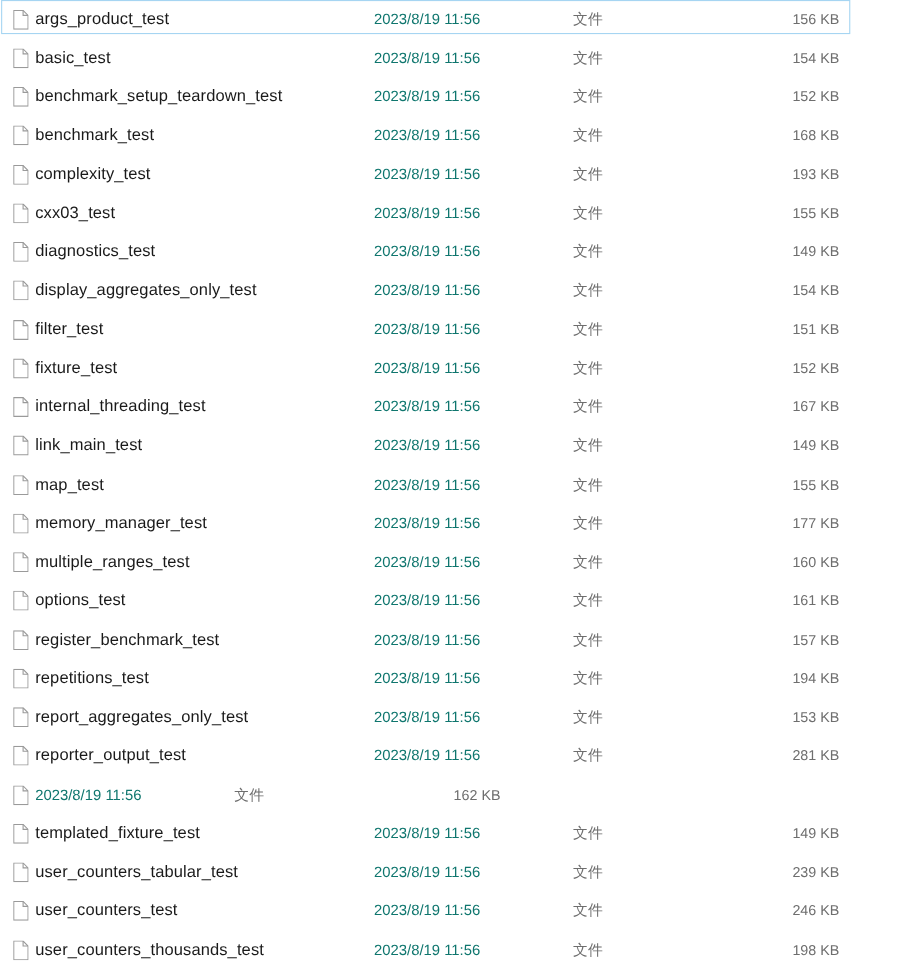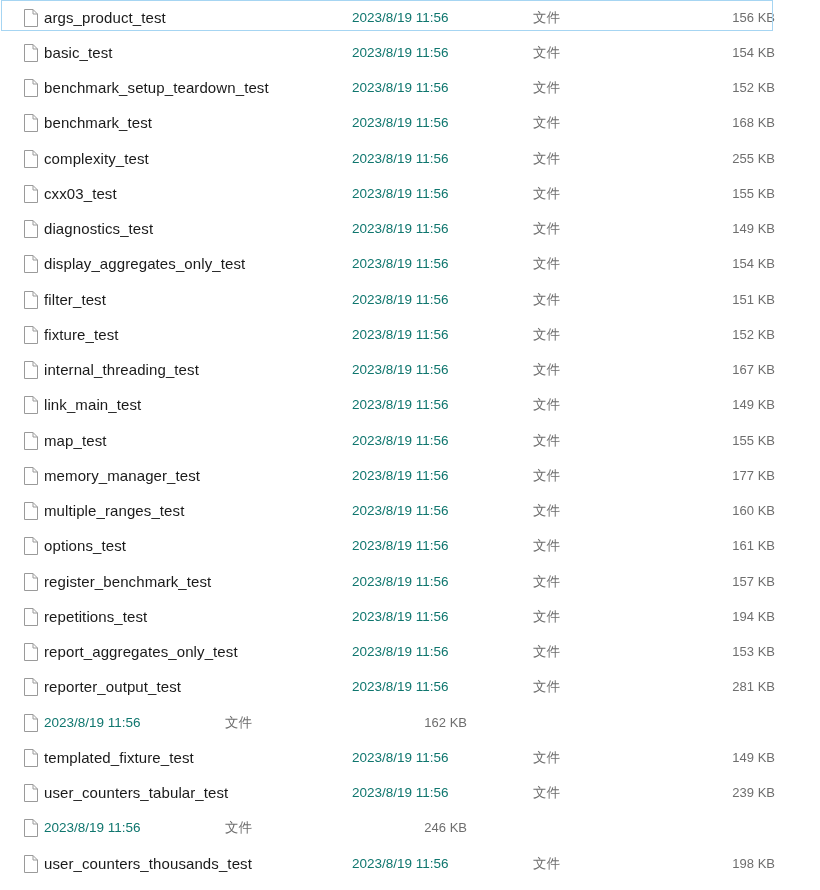--- a/index.html
+++ b/index.html
@@ -21,21 +21,21 @@
     height: 890px;
     background: #ffffff;
   }
 
   .file-row {
     position: relative;
     display: flex;
     align-items: center;
     height: 35.25px;
     box-sizing: border-box;
-    padding: 12px;
+    padding: 0;
     margin: 0;
     background: #ffffff;
   }
 
   
   .file-row.focused::after {
     content: "";
     position: absolute;
     left: 1px;
     top: 0px;
@@ -157,21 +157,21 @@
     <div class="file-row">
       <div class="cell-icon">
         <svg class="doc-icon" viewBox="0 0 14 18">
           <path d="M0.5 0.5 H9 L13.5 5 V17.5 H0.5 Z" fill="#ffffff" stroke="#9a9a9a" stroke-width="1"></path>
           <path d="M9 0.5 V5 H13.5" fill="none" stroke="#9a9a9a" stroke-width="1"></path>
         </svg>
       </div>
       <div class="cell-name">complexity_test</div>
       <div class="cell-date">2023/8/19 11:56</div>
       <div class="cell-type">文件</div>
-      <div class="cell-size">255 KB</div>
+      <div class="cell-size">193 KB</div>
     </div>
     <div class="file-row">
       <div class="cell-icon">
         <svg class="doc-icon" viewBox="0 0 14 18">
           <path d="M0.5 0.5 H9 L13.5 5 V17.5 H0.5 Z" fill="#ffffff" stroke="#9a9a9a" stroke-width="1"></path>
           <path d="M9 0.5 V5 H13.5" fill="none" stroke="#9a9a9a" stroke-width="1"></path>
         </svg>
       </div>
       <div class="cell-name">cxx03_test</div>
       <div class="cell-date">2023/8/19 11:56</div>
@@ -381,20 +381,21 @@
       <div class="cell-type">文件</div>
       <div class="cell-size">239 KB</div>
     </div>
     <div class="file-row">
       <div class="cell-icon">
         <svg class="doc-icon" viewBox="0 0 14 18">
           <path d="M0.5 0.5 H9 L13.5 5 V17.5 H0.5 Z" fill="#ffffff" stroke="#9a9a9a" stroke-width="1"></path>
           <path d="M9 0.5 V5 H13.5" fill="none" stroke="#9a9a9a" stroke-width="1"></path>
         </svg>
       </div>
+      <div class="cell-name">user_counters_test</div>
       <div class="cell-date">2023/8/19 11:56</div>
       <div class="cell-type">文件</div>
       <div class="cell-size">246 KB</div>
     </div>
     <div class="file-row">
       <div class="cell-icon">
         <svg class="doc-icon" viewBox="0 0 14 18">
           <path d="M0.5 0.5 H9 L13.5 5 V17.5 H0.5 Z" fill="#ffffff" stroke="#9a9a9a" stroke-width="1"></path>
           <path d="M9 0.5 V5 H13.5" fill="none" stroke="#9a9a9a" stroke-width="1"></path>
         </svg>

